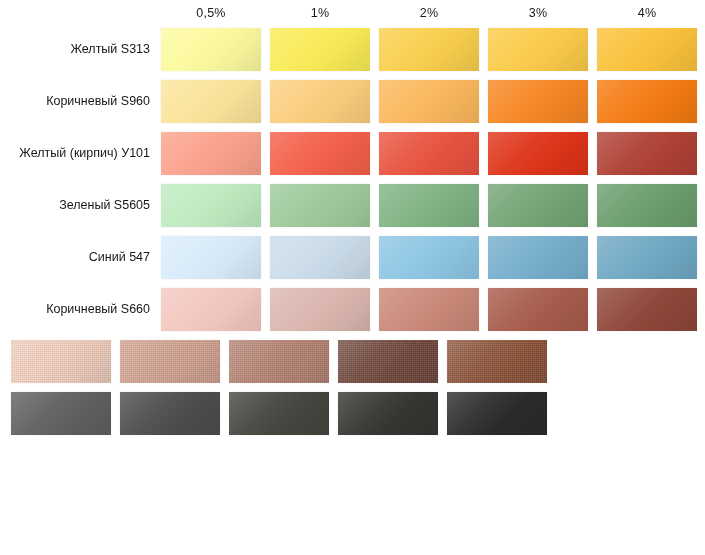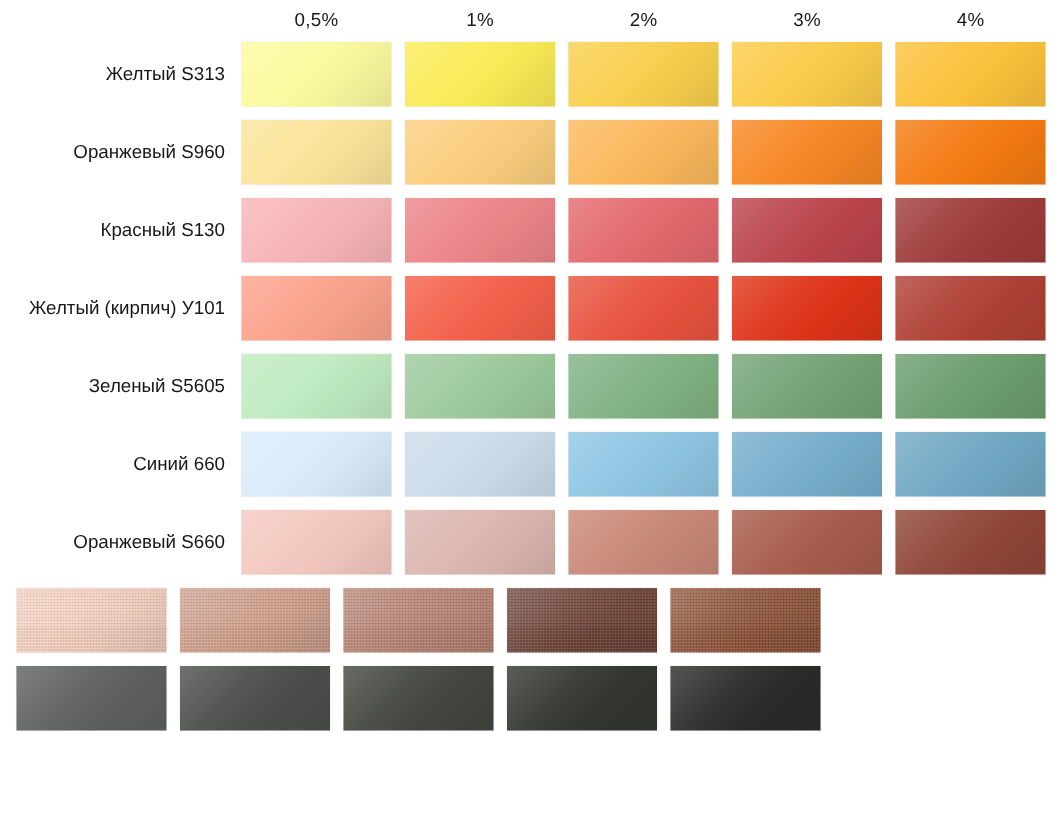--- a/index.html
+++ b/index.html
@@ -127,71 +127,61 @@
         <div class="row-label">Желтый S313</div>
         <div class="swatches">
           <div class="swatch" style="background-color: rgb(252, 250, 158);"></div>
           <div class="swatch" style="background-color: rgb(250, 235, 86);"></div>
           <div class="swatch" style="background-color: rgb(249, 207, 77);"></div>
           <div class="swatch" style="background-color: rgb(251, 203, 73);"></div>
           <div class="swatch" style="background-color: rgb(251, 194, 59);"></div>
         </div>
       </div>
       <div class="swatch-row">
-        <div class="row-label">Оранжевый S960</div>
+        <div class="row-label">Коричневый S960</div>
         <div class="swatches">
           <div class="swatch" style="background-color: rgb(251, 228, 154);"></div>
           <div class="swatch" style="background-color: rgb(251, 206, 126);"></div>
           <div class="swatch" style="background-color: rgb(251, 184, 92);"></div>
           <div class="swatch" style="background-color: rgb(247, 135, 36);"></div>
           <div class="swatch" style="background-color: rgb(244, 123, 18);"></div>
         </div>
       </div>
       <div class="swatch-row">
-        <div class="row-label">Красный S130</div>
-        <div class="swatches">
-          <div class="swatch" style="background-color: rgb(247, 180, 182);"></div>
-          <div class="swatch" style="background-color: rgb(236, 133, 136);"></div>
-          <div class="swatch" style="background-color: rgb(228, 105, 110);"></div>
-          <div class="swatch" style="background-color: rgb(188, 68, 76);"></div>
-          <div class="swatch" style="background-color: rgb(158, 60, 59);"></div>
-        </div>
-      </div>
-      <div class="swatch-row">
         <div class="row-label">Желтый (кирпич) У101</div>
         <div class="swatches">
           <div class="swatch" style="background-color: rgb(251, 162, 140);"></div>
           <div class="swatch" style="background-color: rgb(244, 96, 74);"></div>
           <div class="swatch" style="background-color: rgb(232, 83, 63);"></div>
           <div class="swatch" style="background-color: rgb(222, 52, 24);"></div>
           <div class="swatch" style="background-color: rgb(176, 65, 53);"></div>
         </div>
       </div>
       <div class="swatch-row">
         <div class="row-label">Зеленый S5605</div>
         <div class="swatches">
           <div class="swatch" style="background-color: rgb(191, 235, 192);"></div>
           <div class="swatch" style="background-color: rgb(157, 202, 156);"></div>
           <div class="swatch" style="background-color: rgb(128, 179, 132);"></div>
           <div class="swatch" style="background-color: rgb(116, 164, 118);"></div>
           <div class="swatch" style="background-color: rgb(107, 158, 110);"></div>
         </div>
       </div>
       <div class="swatch-row">
-        <div class="row-label">Синий 660</div>
+        <div class="row-label">Синий 547</div>
         <div class="swatches">
           <div class="swatch" style="background-color: rgb(217, 236, 250);"></div>
           <div class="swatch" style="background-color: rgb(203, 220, 234);"></div>
           <div class="swatch" style="background-color: rgb(142, 198, 228);"></div>
           <div class="swatch" style="background-color: rgb(118, 174, 205);"></div>
           <div class="swatch" style="background-color: rgb(112, 168, 196);"></div>
         </div>
       </div>
       <div class="swatch-row">
-        <div class="row-label">Оранжевый S660</div>
+        <div class="row-label">Коричневый S660</div>
         <div class="swatches">
           <div class="swatch" style="background-color: rgb(243, 200, 191);"></div>
           <div class="swatch" style="background-color: rgb(219, 182, 175);"></div>
           <div class="swatch" style="background-color: rgb(201, 136, 120);"></div>
           <div class="swatch" style="background-color: rgb(167, 92, 76);"></div>
           <div class="swatch" style="background-color: rgb(143, 70, 57);"></div>
         </div>
       </div>
       <div class="swatch-row">
         <div class="swatches">

